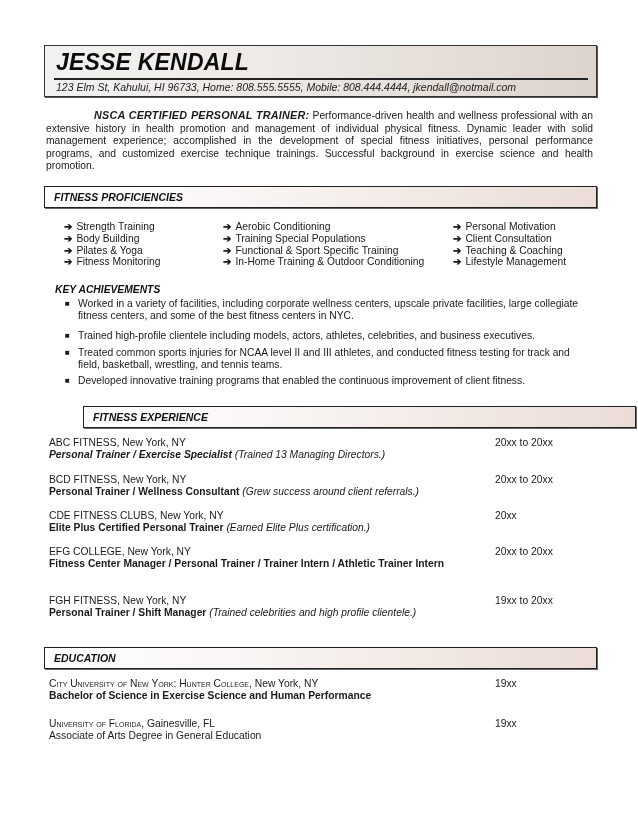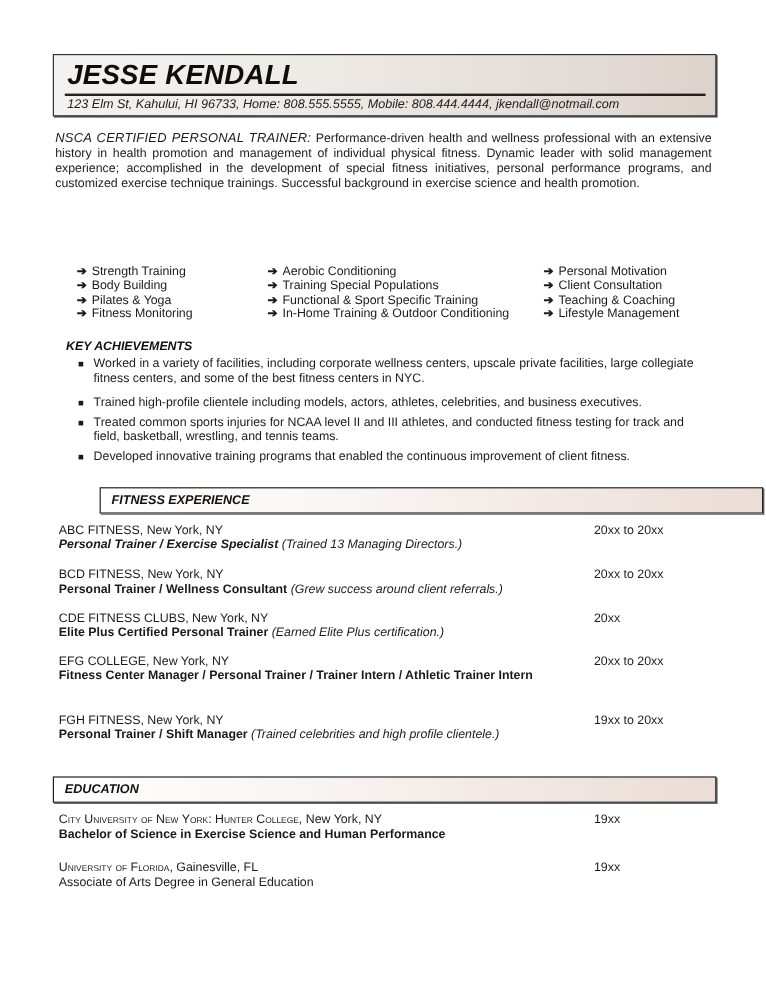--- a/index.html
+++ b/index.html
@@ -10,21 +10,21 @@
   .header-box { position:absolute; left:44px; top:45px; width:551px; height:50px;
     border:1px solid #333; box-shadow:1px 1px 0 #555;
     background:linear-gradient(90deg,#f3f2f0 0%,#eeeae6 40%,#ddd3cd 100%); }
   .name { position:absolute; left:11px; top:3px; font-size:23px; font-weight:bold; font-style:italic;
     letter-spacing:0.2px; color:#0d0d0d; }
   .name-rule { position:absolute; left:9px; right:8px; top:32px; height:2px; background:#222; }
   .contact { position:absolute; left:11px; top:35px; font-size:10.5px; font-style:italic; color:#222; white-space:nowrap; }
 
   .summary { position:absolute; left:46px; top:109px; width:547px; font-size:10.3px; line-height:12.6px;
     text-align:justify; color:#1a1a1a; }
-  .summary .lead { font-weight:normal; font-style:italic; font-size:10.8px; letter-spacing:0.2px; }
+  .summary .lead { font-weight:bold; font-style:italic; font-size:10.8px; letter-spacing:0.2px;margin-left:48px; }
 
   .sec-head { position:absolute; left:44px; width:551px; height:20px; border:1px solid #222;
     box-shadow:1px 1px 0 #666;
     background:linear-gradient(90deg,#ffffff 0%,#f8f4f2 40%,#ebdcd6 100%); }
   .sec-head span { position:absolute; left:9px; top:4px; font-size:10.5px; font-weight:bold; font-style:italic; color:#111; }
 
   .prof-col { position:absolute; top:221px; font-size:10.3px; line-height:11.8px; color:#1a1a1a; }
   .prof-col div { white-space:nowrap; }
   .arrow { font-weight:bold; margin-right:4px; font-size:10px; }
 
@@ -47,20 +47,23 @@
 <div class="page">
 
   <div class="header-box">
     <div class="name">JESSE KENDALL</div>
     <div class="name-rule"></div>
     <div class="contact">123 Elm St, Kahului, HI 96733, Home: 808.555.5555, Mobile: 808.444.4444, jkendall@notmail.com</div>
   </div>
 
   <div class="summary"><span class="lead">NSCA CERTIFIED PERSONAL TRAINER:</span><span> Performance-driven health and wellness professional with an extensive history in health promotion and management of individual physical fitness. Dynamic leader with solid management experience; accomplished in the development of special fitness initiatives, personal performance programs, and customized exercise technique trainings. Successful background in exercise science and health promotion.</span></div>
 
+  <div class="sec-head" style="top:186px;">
+    <span>FITNESS PROFICIENCIES</span>
+  </div>
 
   <div class="prof-col" style="left:64px;">
     <div><span class="arrow">➔</span><span>Strength Training</span></div>
     <div><span class="arrow">➔</span><span>Body Building</span></div>
     <div><span class="arrow">➔</span><span>Pilates &amp; Yoga</span></div>
     <div><span class="arrow">➔</span><span>Fitness Monitoring</span></div>
   </div>
   <div class="prof-col" style="left:223px;">
     <div><span class="arrow">➔</span><span>Aerobic Conditioning</span></div>
     <div><span class="arrow">➔</span><span>Training Special Populations</span></div>

